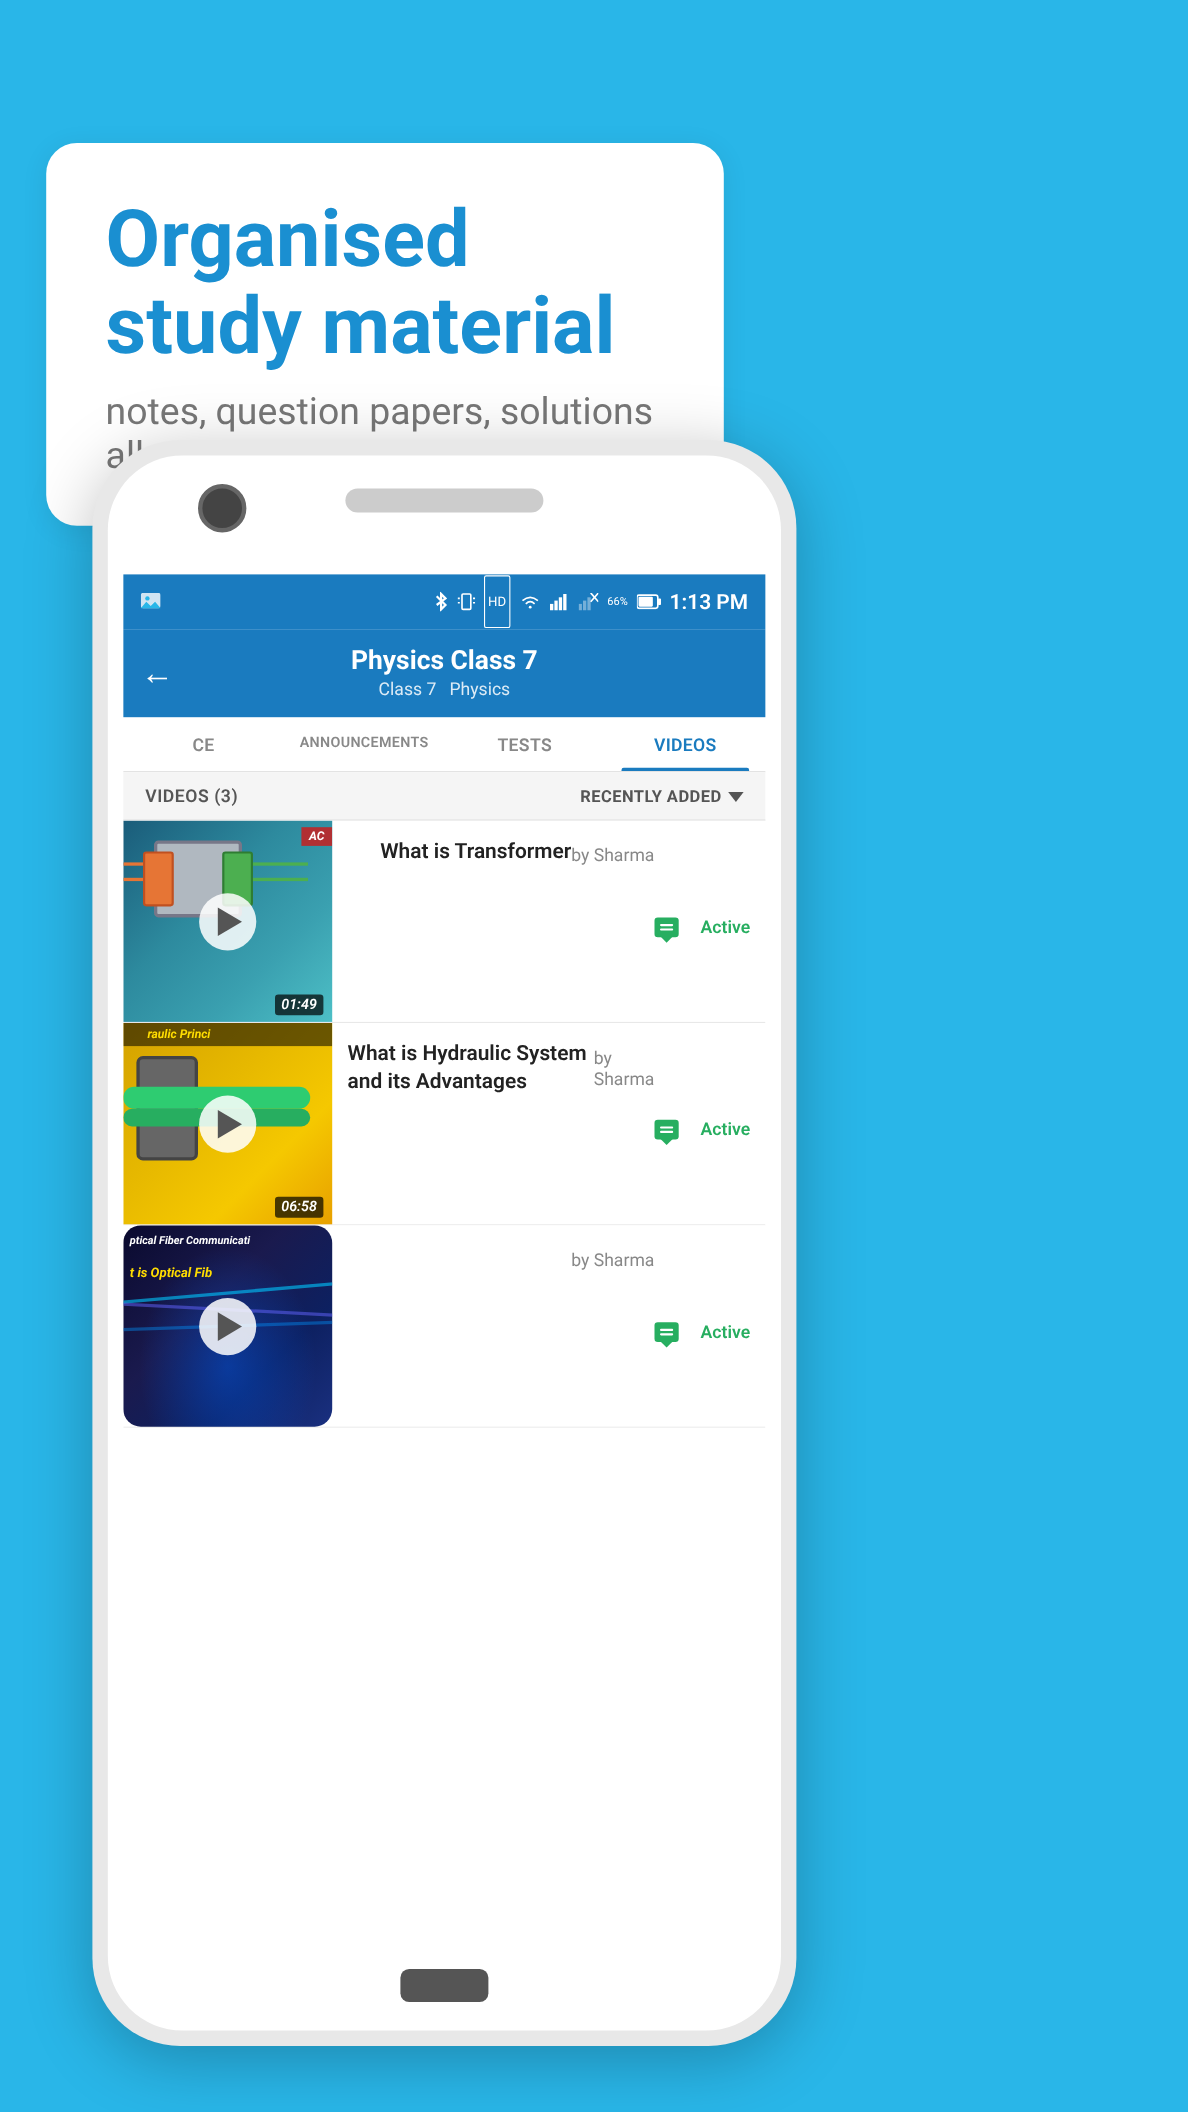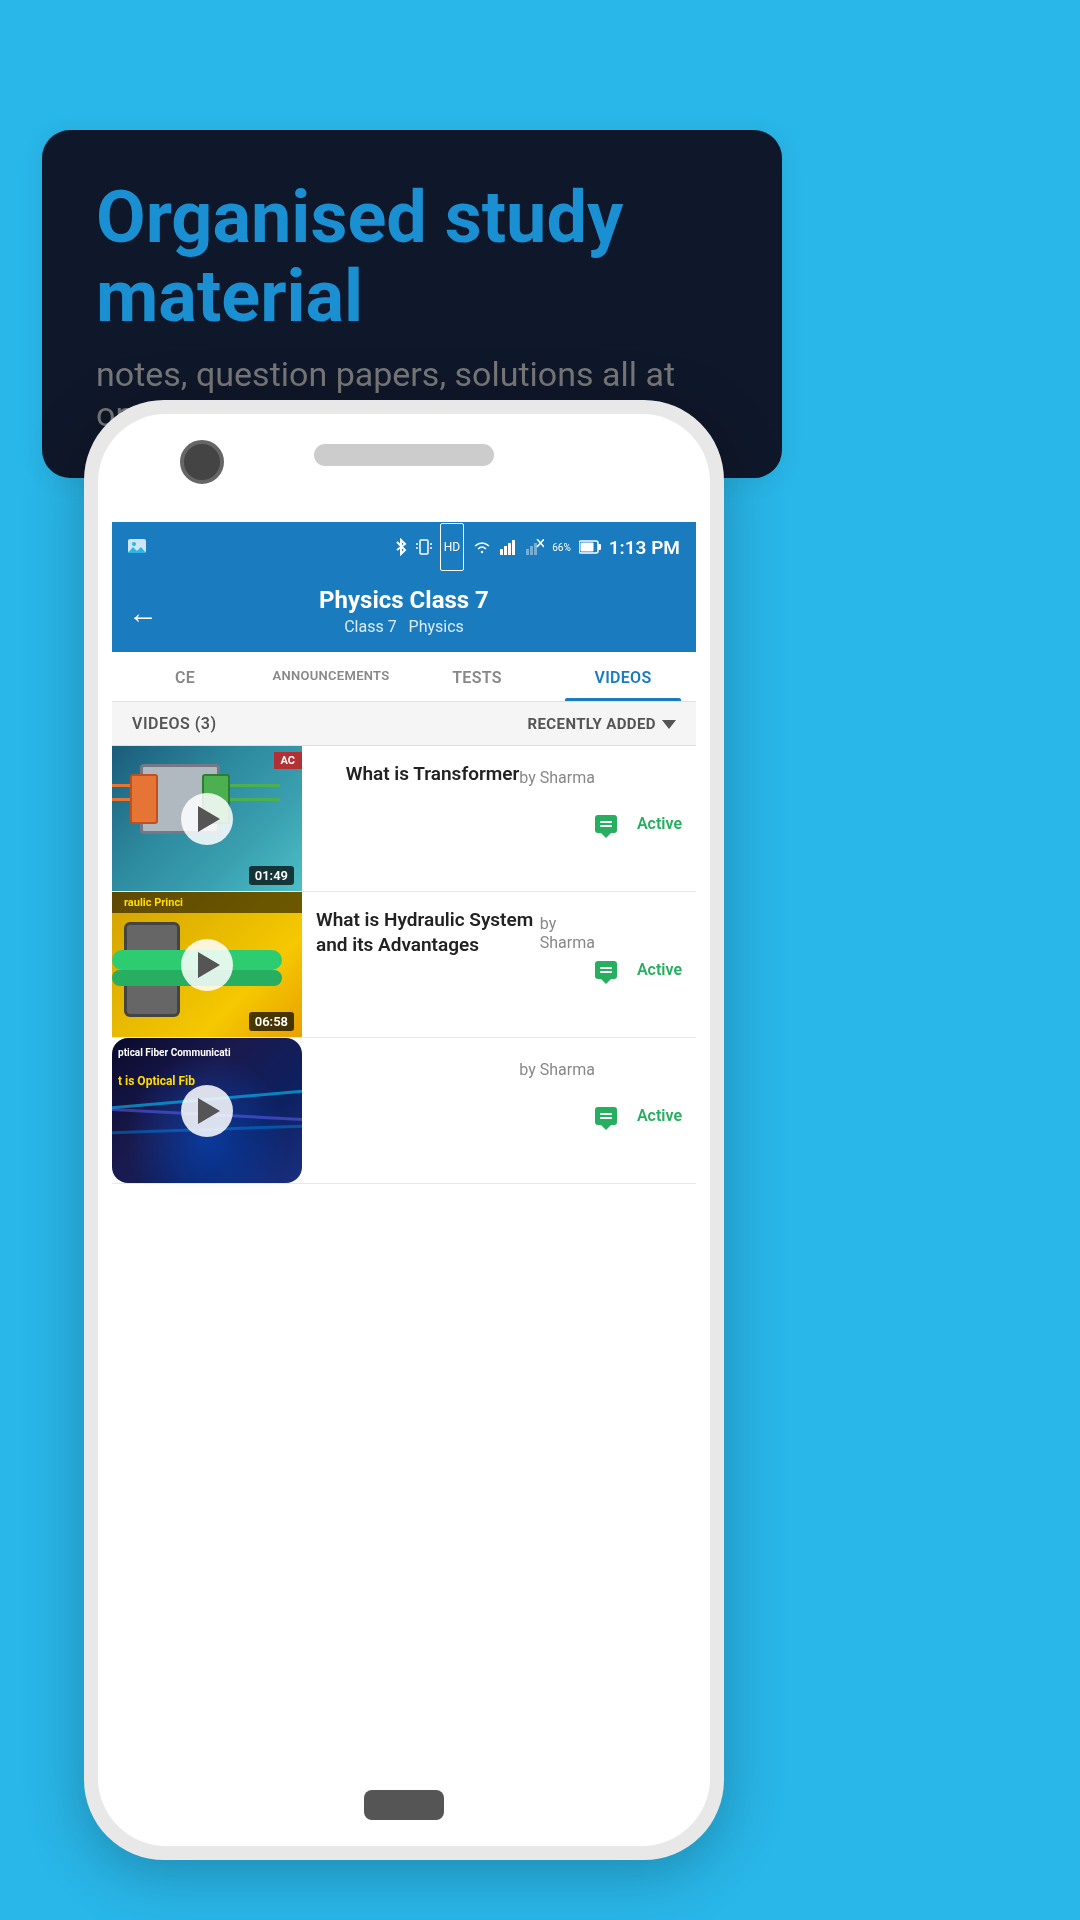--- a/index.html
+++ b/index.html
@@ -10,22 +10,22 @@
       font-family: 'Roboto', Arial, sans-serif;
       overflow: hidden;
       position: relative;
     }
 
     
     .speech-bubble {
       position: absolute;
       top: 130px;
       left: 42px;
-      width: 740px;
-      background: #0f172a;
+      width: 616px;
+      background: #ffffff;
       border-radius: 28px;
       padding: 48px 54px 44px 54px;
       box-shadow: 0 4px 24px rgba(0,0,0,0.08);
     }
     .speech-bubble::after {
       content: '';
       position: absolute;
       bottom: -44px;
       left: 195px;
       width: 0;
@@ -235,24 +235,25 @@
     
     .video-list { overflow-y: auto; }
     .video-item {
       display: flex;
       border-bottom: 1px solid #e8e8e8;
       background: white;
       cursor: pointer;
     }
     .video-thumb {
       width: 190px;
-      height: 145px;
+      height: 183px;
       flex-shrink: 0;
       position: relative;
       overflow: hidden;
+      font-style: italic;
     }
     .thumb-bg-1 {
       background: linear-gradient(135deg, #1a5c7a 0%, #2d8a9e 40%, #3aa0b0 70%, #4dbfc6 100%);
     }
     .thumb-bg-2 {
       background: linear-gradient(135deg, #d4a200 0%, #e6b800 40%, #f5c800 70%, #e8a000 100%);
     }
     .thumb-bg-3 {
       background: linear-gradient(135deg, #0a0a2e 0%, #1a1a4e 40%, #0d2060 70%, #1a3080 100%);
       border-radius: 16px;
@@ -490,21 +491,21 @@
                   </div>
                 </div>
                 <span class="status-text">Active</span>
               </div>
             </div>
           </div>
 
           <div class="video-item">
             <div class="video-thumb thumb-bg-2">
 
-              <div style="position:absolute;top:0;left:0;right:0;background:rgba(0,0,0,0.55);color:#ffdd00;font-size:11px;font-weight:700;padding:4px 12px;z-index:2;">raulic Princi</div>
+              <div style="position:absolute;top:0;left:0;right:0;background:rgba(0,0,0,0.55);color:#ffdd00;font-size:11px;font-weight:700;padding:4px 22px;z-index:2;">raulic Princi</div>
 
               <div style="position:absolute;top:30px;left:12px;width:56px;height:95px;background:#666;border-radius:6px;border:3px solid #444;"></div>
 
               <div style="position:absolute;top:58px;left:0;width:170px;height:20px;background:#2ecc71;border-radius:10px;z-index:1;"></div>
               <div style="position:absolute;top:78px;left:0;width:170px;height:16px;background:#27ae60;border-radius:8px;z-index:1;"></div>
 
               <div class="thumb-play-icon" style="z-index:3;">
                 <div class="play-triangle"></div>
               </div>
               <div class="thumb-duration">06:58</div>

